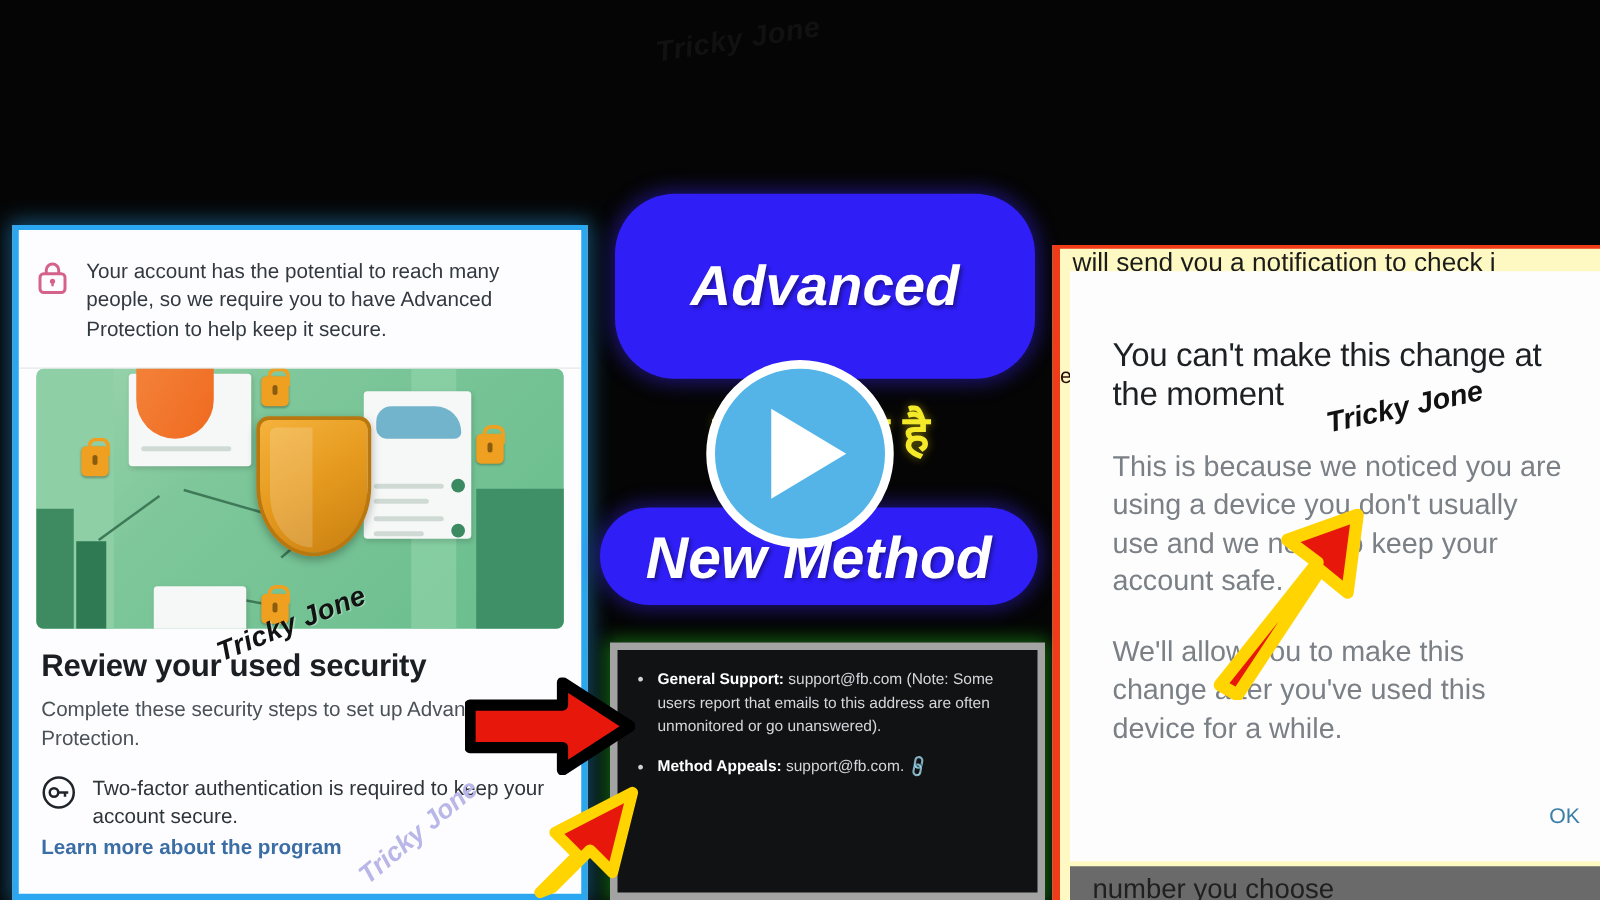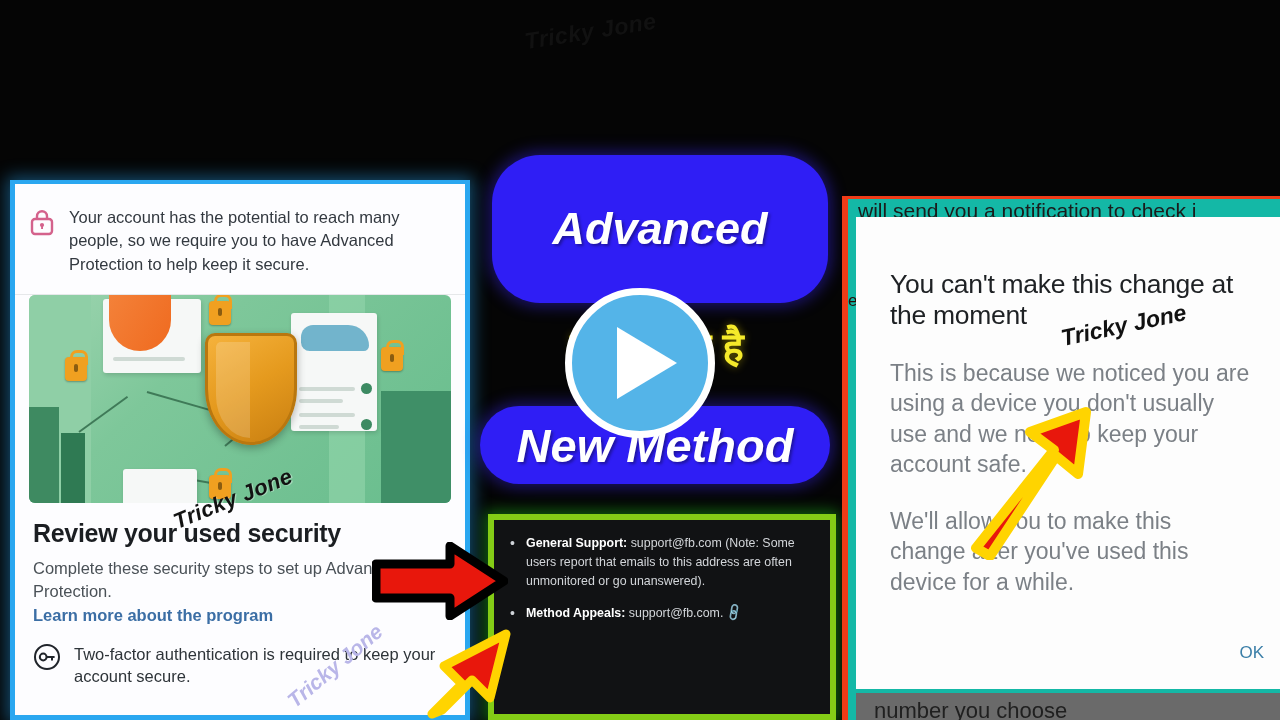--- a/index.html
+++ b/index.html
@@ -123,39 +123,39 @@
   }
   #play-tri{
     width:0; height:0; margin-left:14px;
     border-top:36px solid transparent; border-bottom:36px solid transparent;
     border-left:60px solid #ffffff;
   }
 
   
   #green-box{
     position:absolute; left:488px; top:514px; width:348px; height:206px;
-    border:6px solid #84cc16; background:#111214;
+    border:6px solid #a3a3a3; background:#111214;
     box-shadow:0 0 14px 3px rgba(36,240,32,.4); overflow:hidden;
   }
   #green-inner{ padding:14px 12px 0 10px; }
   #green-inner ul{ list-style:none; }
   #green-inner li{
     position:relative; padding-left:22px; margin-bottom:13px;
     font-size:12.4px; line-height:1.52; color:#d3d6da;
   }
   #green-inner li:before{
     content:"•"; position:absolute; left:6px; top:-1px; color:#cfd3d8; font-size:14px;
   }
   #green-inner li b{ color:#ffffff; font-weight:700; }
   #link-glyph{ display:inline-block; color:#8e959c; transform:rotate(-35deg); }
 
   
   #right-panel{
     position:absolute; left:842px; top:196px; width:438px; height:524px;
-    background:#14b8a6; border-left:6px solid #ef3b17; border-top:3px solid #ef3b17;
+    background:#fef9c3; border-left:6px solid #ef3b17; border-top:3px solid #ef3b17;
     overflow:hidden;
   }
   #rp-ghost{
     position:absolute; left:10px; top:0px; width:470px;
     color:#1b1b1b; font-size:21px; white-space:nowrap; font-weight:500;
   }
   #rp-edge-e{ position:absolute; left:0px; top:92px; color:#2a0b05; font-size:17px; }
   #rp-dialog{
     position:absolute; left:8px; top:18px; width:430px; height:472px;
     background:#fdfdfd;
@@ -246,32 +246,32 @@
       <div class="il-lock" style="left:180px;top:6px;"></div>
       <div class="il-lock" style="left:352px;top:52px;"></div>
       <div class="il-lock" style="left:180px;top:180px;"></div>
 
       <div id="il-shield"></div>
     </div>
 
     <div id="lp-body">
       <div id="lp-head">Review your used security</div>
       <div id="lp-sub">Complete these security steps to set up Advanced Protection.</div>
-      <div id="lp-link">Learn more about the program</div>
       <div id="lp-row">
         <span>
           <svg width="28" height="28" viewBox="0 0 28 28">
             <circle cx="14" cy="14" r="12" fill="none" stroke="#20242a" stroke-width="2"></circle>
             <circle cx="10.2" cy="14" r="3.4" fill="none" stroke="#20242a" stroke-width="2"></circle>
             <path d="M13.6 14h8" stroke="#20242a" stroke-width="2"></path>
             <path d="M19 14v3.4" stroke="#20242a" stroke-width="2"></path>
           </svg>
         </span>
         <p>Two-factor authentication is required to keep your account secure.</p>
       </div>
+      <div id="lp-link">Learn more about the program</div>
     </div>
 
     <div id="wm-illus" class="wm-dark">Tricky Jone</div>
     <div id="wm-purple">Tricky Jone</div>
 
   </div>
 
   <div id="badge-adv" class="badge">
     <span>Advanced</span>
   </div>

